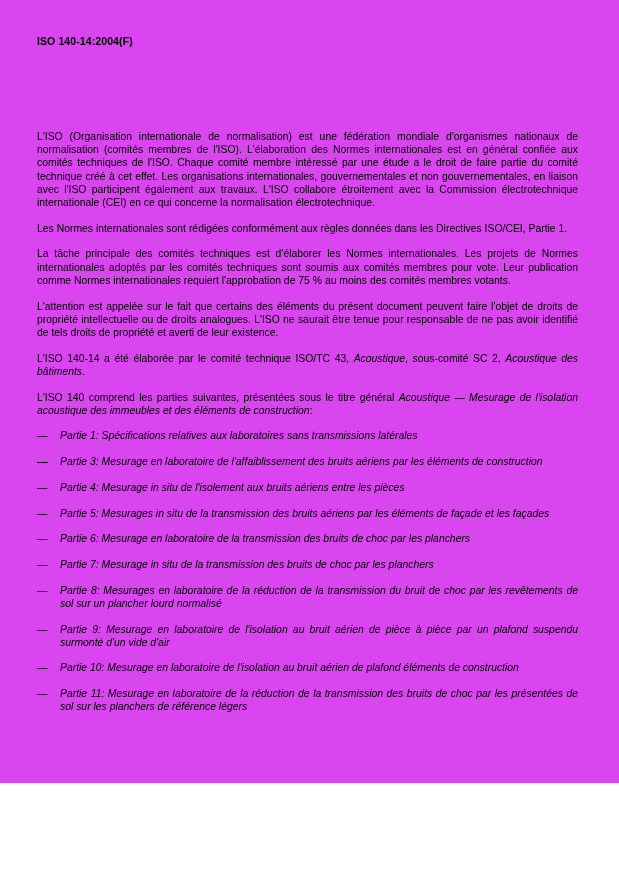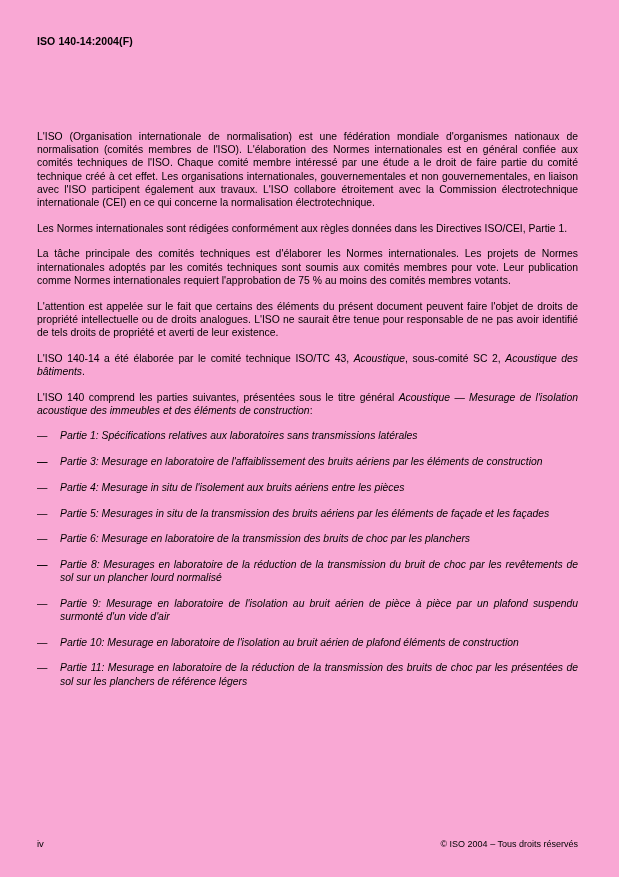--- a/index.html
+++ b/index.html
@@ -7,22 +7,22 @@
     padding: 0;
     background: #ffffff;
   }
   body {
     font-family: "Liberation Sans", sans-serif;
     color: #000000;
   }
   .page {
     position: relative;
     width: 619px;
-    height: 877px;
-    background: #f9a8d4;
+    height: 783px;
+    background: #d946ef;
     overflow: hidden;
     box-sizing: border-box;
   }
   .running-head {
     position: absolute;
     left: 37px;
     top: 35px;
     font-size: 10.5px;
     font-weight: bold;
     letter-spacing: 0.1px;
@@ -102,21 +102,21 @@
 
     <p class="para"><span>L'ISO 140 comprend les parties suivantes, présentées sous le titre général </span><span class="it">Acoustique — Mesurage de l'isolation acoustique des immeubles et des éléments de construction</span><span>:</span></p>
 
     <ul class="list">
       <li class="list-item"><span class="dash">—</span><span>Partie 1: Spécifications relatives aux laboratoires sans transmissions latérales</span></li>
       <li class="list-item"><span class="dash">—</span></li>
       <li class="list-item"><span class="dash">—</span><span>Partie 3: Mesurage en laboratoire de l'affaiblissement des bruits aériens par les éléments de construction</span></li>
       <li class="list-item"><span class="dash">—</span><span>Partie 4: Mesurage in situ de l'isolement aux bruits aériens entre les pièces</span></li>
       <li class="list-item"><span class="dash">—</span><span>Partie 5: Mesurages in situ de la transmission des bruits aériens par les éléments de façade et les façades</span></li>
       <li class="list-item"><span class="dash">—</span><span>Partie 6: Mesurage en laboratoire de la transmission des bruits de choc par les planchers</span></li>
-      <li class="list-item"><span class="dash">—</span></li>
+      <li class="list-item"><span class="dash">—</span><span>Partie 7: Mesurage in situ de la transmission des bruits de choc par les planchers</span></li>
       <li class="list-item"><span class="dash">—</span><span>Partie 8: Mesurages en laboratoire de la réduction de la transmission du bruit de choc par les revêtements de sol sur un plancher lourd normalisé</span></li>
       <li class="list-item"><span class="dash">—</span><span>Partie 9: Mesurage en laboratoire de l'isolation au bruit aérien de pièce à pièce par un plafond suspendu surmonté d'un vide d'air</span></li>
       <li class="list-item"><span class="dash">—</span><span>Partie 10: Mesurage en laboratoire de l'isolation au bruit aérien de plafond éléments de construction</span></li>
       <li class="list-item"><span class="dash">—</span><span>Partie 11: Mesurage en laboratoire de la réduction de la transmission des bruits de choc par les présentées de sol sur les planchers de référence légers</span></li>
     </ul>
 
   </div>
 
   <div class="footer">
     <span class="page-num">iv</span>

